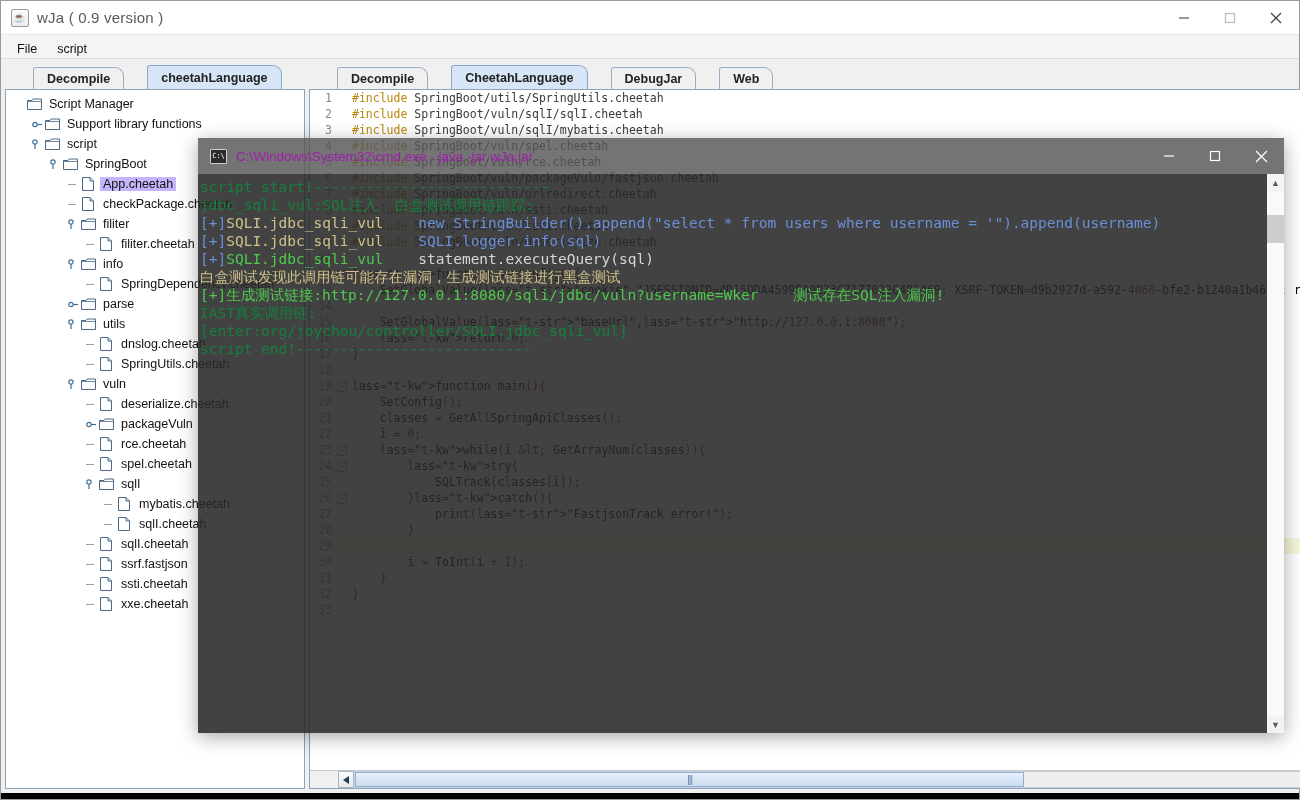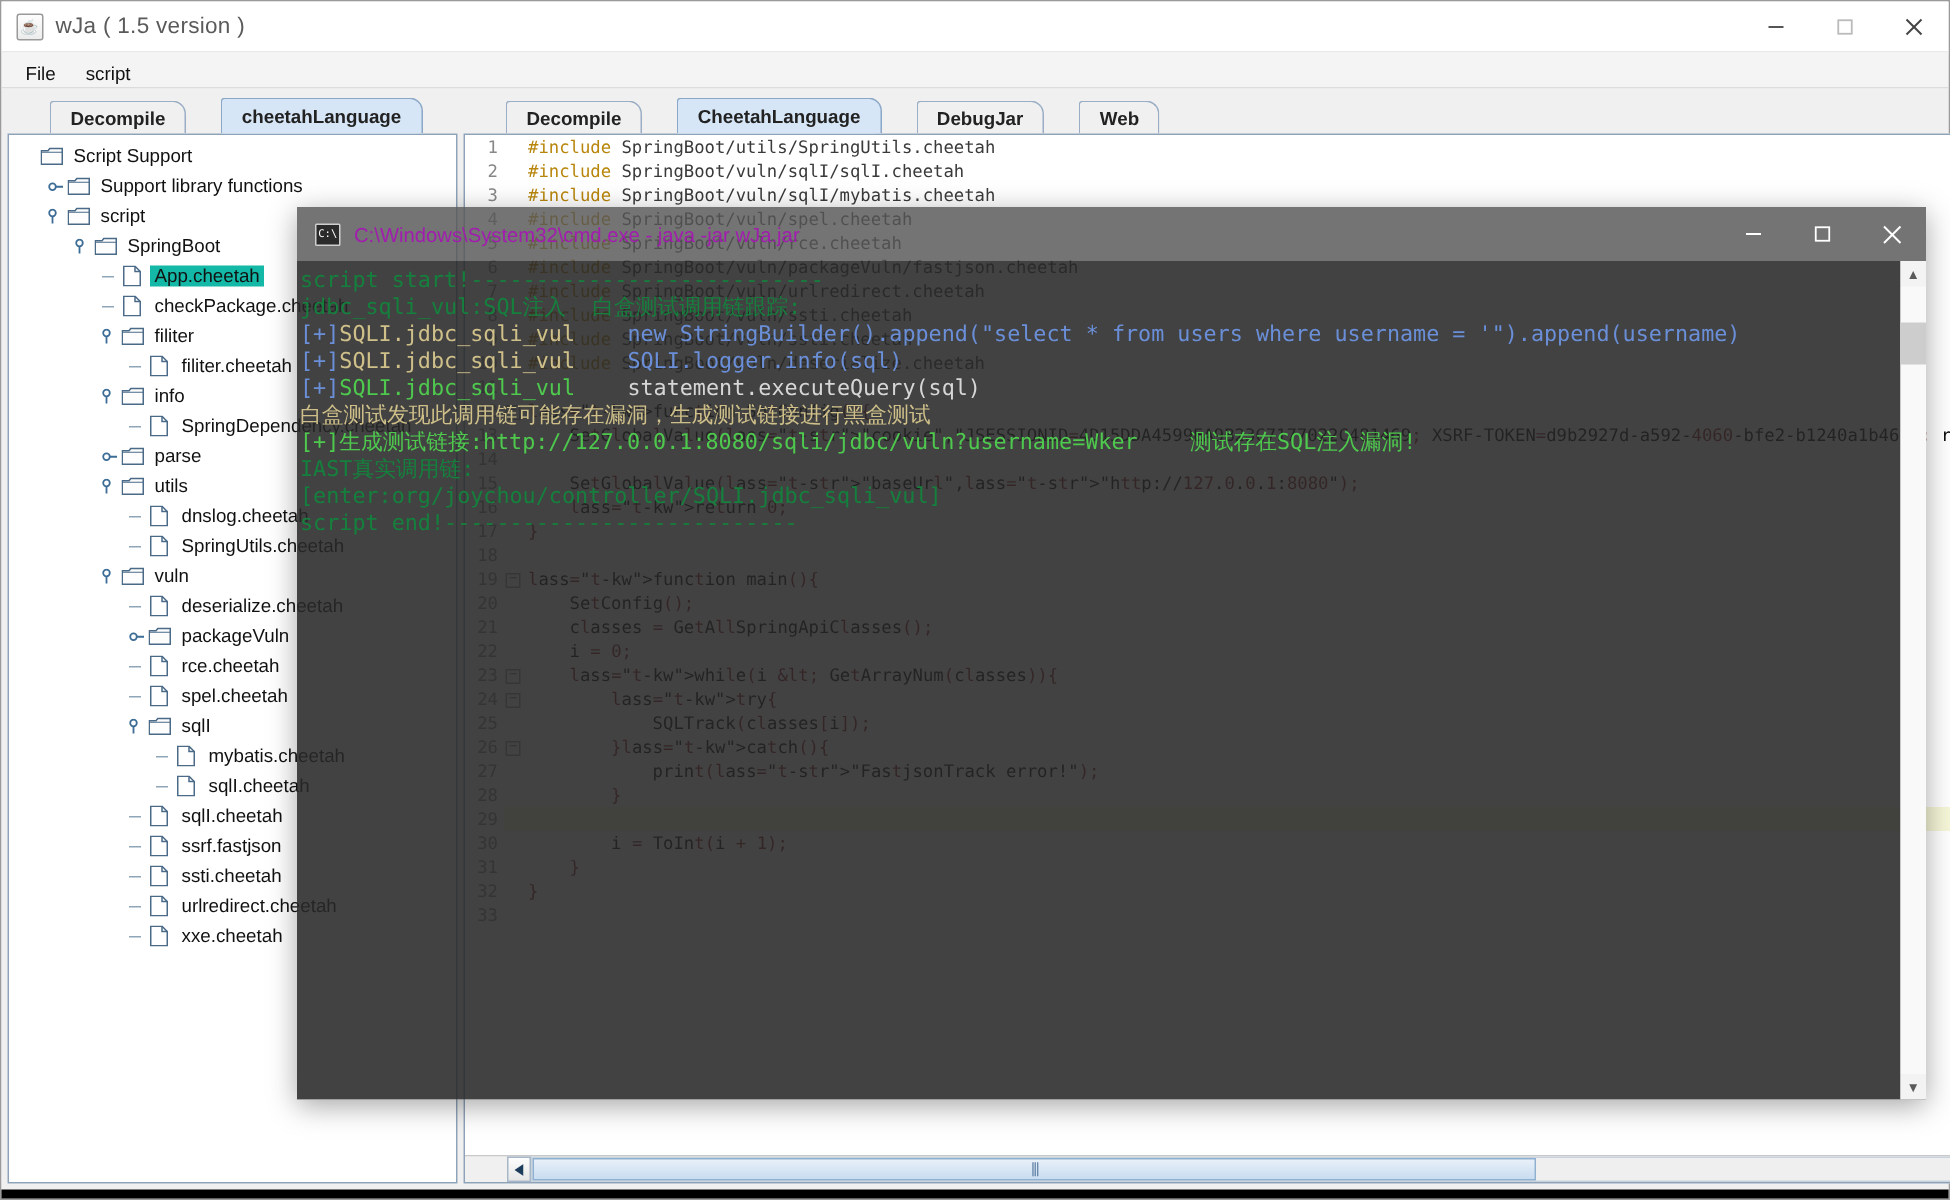--- a/index.html
+++ b/index.html
@@ -71,21 +71,21 @@
     box-sizing:border-box;
   }
   
   #tree{padding:4px 0 0 6px;font-size:12.5px;color:#111;user-select:none;}
   .trow{height:20px;display:flex;align-items:center;white-space:nowrap;}
   .tind{display:inline-block;}
   .thandle{width:14px;flex:0 0 14px;display:flex;align-items:center;justify-content:center;color:#5d87a8;}
   .thandle svg{display:block;}
   .ticon{width:16px;flex:0 0 16px;margin-right:4px;display:flex;align-items:center;justify-content:center;}
   .tlabel{padding:0 3px;}
-  .trow.sel .tlabel{background:#14b8a6;}
+  .trow.sel .tlabel{background:#c4b5fd;}
   
   #editor-wrap{flex:1;display:flex;flex-direction:column;border:1px solid #8ea2b8;background:#fff;box-sizing:border-box;overflow:hidden;position:relative;}
   #editor-body{flex:1;display:flex;overflow:hidden;position:relative;background:#fff;}
   #code-area{flex:1;position:relative;overflow:hidden;background:#fff;}
   .codeline{
     height:16px;line-height:16px;display:flex;white-space:pre;
     font-family:"DejaVu Sans Mono","Liberation Mono",monospace;font-size:11.5px;
   }
   .gut{
     width:26px;flex:0 0 26px;text-align:right;padding-right:4px;color:#888;
@@ -158,21 +158,21 @@
   .cs-thumb{position:absolute;left:0;right:0;top:24px;height:28px;background:#cdcdcd;}
   #bottom-strip{height:6px;flex:0 0 6px;background:#000;}
 </style>
 </head>
 <body>
 
 <div id="app-window">
 
   <div id="titlebar">
     <div id="title-icon">☕</div>
-    <div id="title-text">wJa ( 1.5 version )</div>
+    <div id="title-text">wJa ( 0.9 version )</div>
     <div id="winbtns">
       <div class="winbtn">
         <svg width="14" height="14" viewBox="0 0 14 14">
             <line x1="2" y1="7" x2="12" y2="7" stroke="#555" stroke-width="1.2"></line>
           </svg>
       </div>
       <div class="winbtn">
         <svg width="14" height="14" viewBox="0 0 14 14">
             <rect x="2.5" y="2.5" width="9" height="9" fill="none" stroke="#bbb" stroke-width="1.2"></rect>
           </svg>
@@ -202,21 +202,21 @@
         <div id="tree">
             <div class="trow">
               <span class="tind" style="width: 0px;"></span>
               <span class="thandle"></span>
               <span class="ticon">
                 <svg width="15" height="13" viewBox="0 0 15 13">
                   <path d="M0.5 2.5 L5 2.5 L6.2 1 L14.5 1 L14.5 11.5 L0.5 11.5 Z" fill="#fdfdfd" stroke="#4a6a88" stroke-width="1"></path>
                   <path d="M0.5 3.5 L14.5 3.5" stroke="#4a6a88" stroke-width="0.8"></path>
                 </svg>
               </span>
-              <span class="tlabel">Script Support</span>
+              <span class="tlabel">Script Manager</span>
             </div>
             <div class="trow">
               <span class="tind" style="width: 18px;"></span>
               <span class="thandle">
                 <svg width="11" height="11" viewBox="0 0 11 11">
                   <circle cx="3" cy="5.5" r="2.2" fill="none" stroke="#3d6d96" stroke-width="1.2"></circle>
                   <line x1="5.2" y1="5.5" x2="10" y2="5.5" stroke="#3d6d96" stroke-width="1.2"></line>
                 </svg>
               </span>
               <span class="ticon">
@@ -573,35 +573,20 @@
                   <line x1="0" y1="5.5" x2="8" y2="5.5" stroke="#8fa6b8" stroke-width="1"></line>
                 </svg>
               </span>
               <span class="ticon">
                 <svg width="12" height="14" viewBox="0 0 12 14">
                   <path d="M0.5 0.5 L8 0.5 L11.5 4 L11.5 13.5 L0.5 13.5 Z" fill="#ffffff" stroke="#4a6a88" stroke-width="1"></path>
                   <path d="M8 0.5 L8 4 L11.5 4" fill="none" stroke="#4a6a88" stroke-width="1"></path>
                 </svg>
               </span>
               <span class="tlabel">ssti.cheetah</span>
-            </div>
-            <div class="trow">
-              <span class="tind" style="width: 72px;"></span>
-              <span class="thandle">
-                <svg width="11" height="11" viewBox="0 0 11 11">
-                  <line x1="0" y1="5.5" x2="8" y2="5.5" stroke="#8fa6b8" stroke-width="1"></line>
-                </svg>
-              </span>
-              <span class="ticon">
-                <svg width="12" height="14" viewBox="0 0 12 14">
-                  <path d="M0.5 0.5 L8 0.5 L11.5 4 L11.5 13.5 L0.5 13.5 Z" fill="#ffffff" stroke="#4a6a88" stroke-width="1"></path>
-                  <path d="M8 0.5 L8 4 L11.5 4" fill="none" stroke="#4a6a88" stroke-width="1"></path>
-                </svg>
-              </span>
-              <span class="tlabel">urlredirect.cheetah</span>
             </div>
             <div class="trow">
               <span class="tind" style="width: 72px;"></span>
               <span class="thandle">
                 <svg width="11" height="11" viewBox="0 0 11 11">
                   <line x1="0" y1="5.5" x2="8" y2="5.5" stroke="#8fa6b8" stroke-width="1"></line>
                 </svg>
               </span>
               <span class="ticon">
                 <svg width="12" height="14" viewBox="0 0 12 14">

